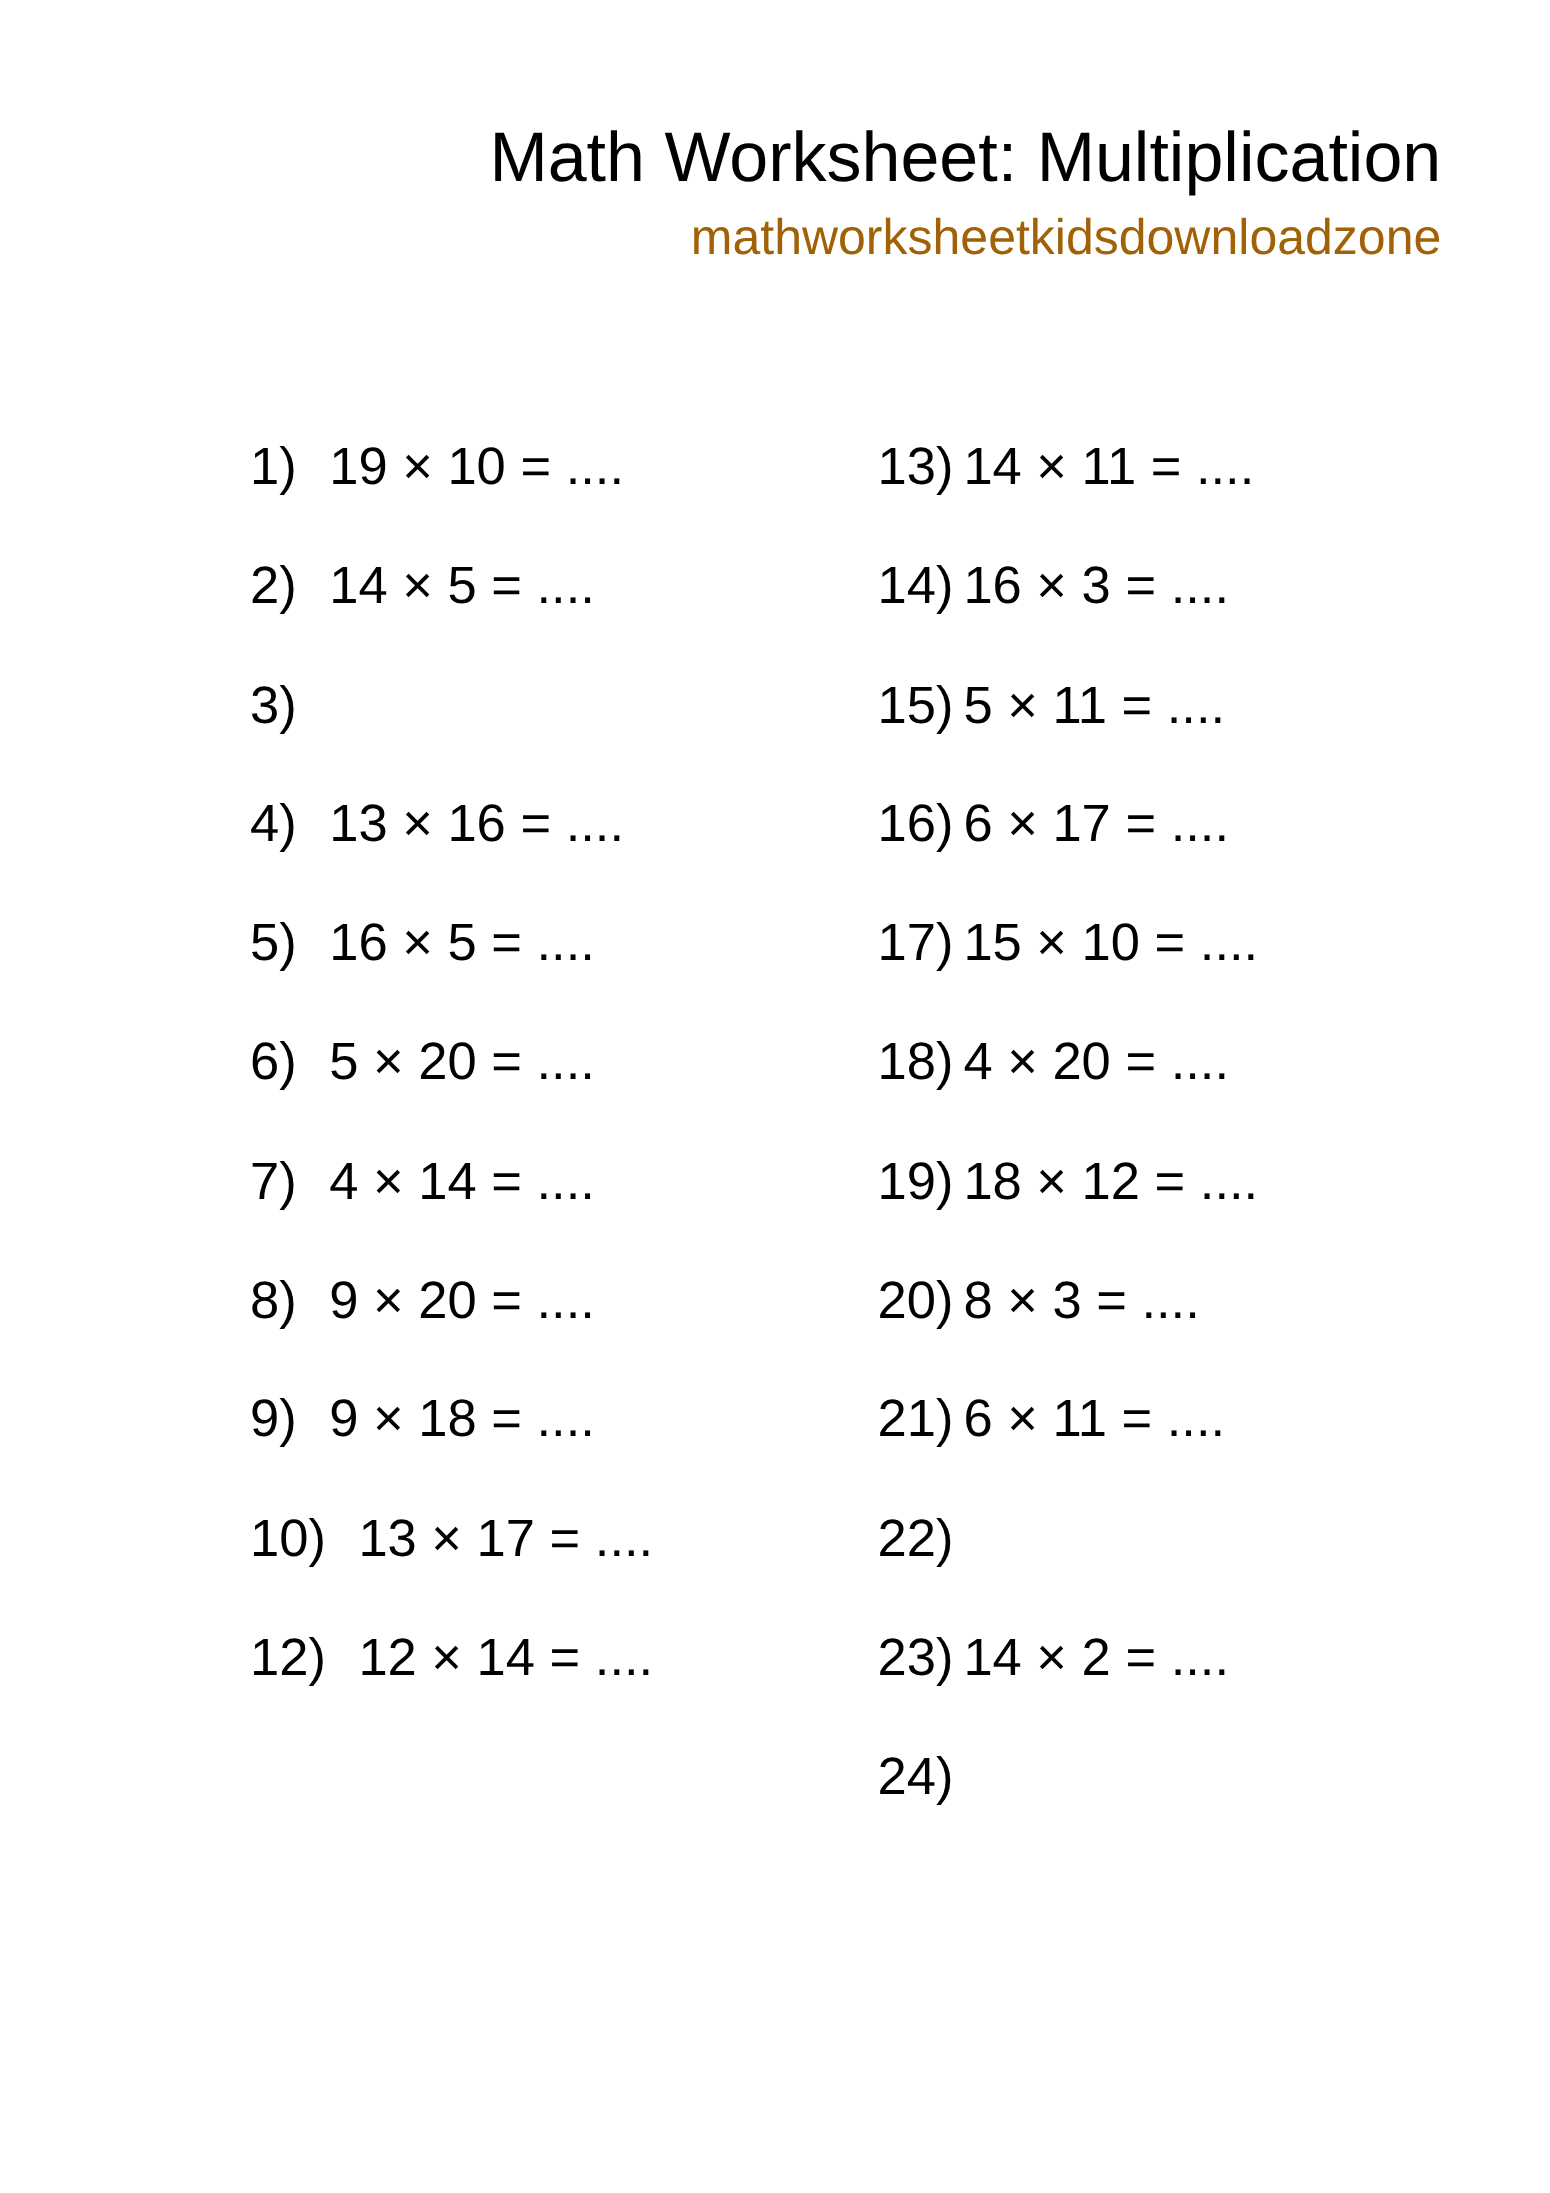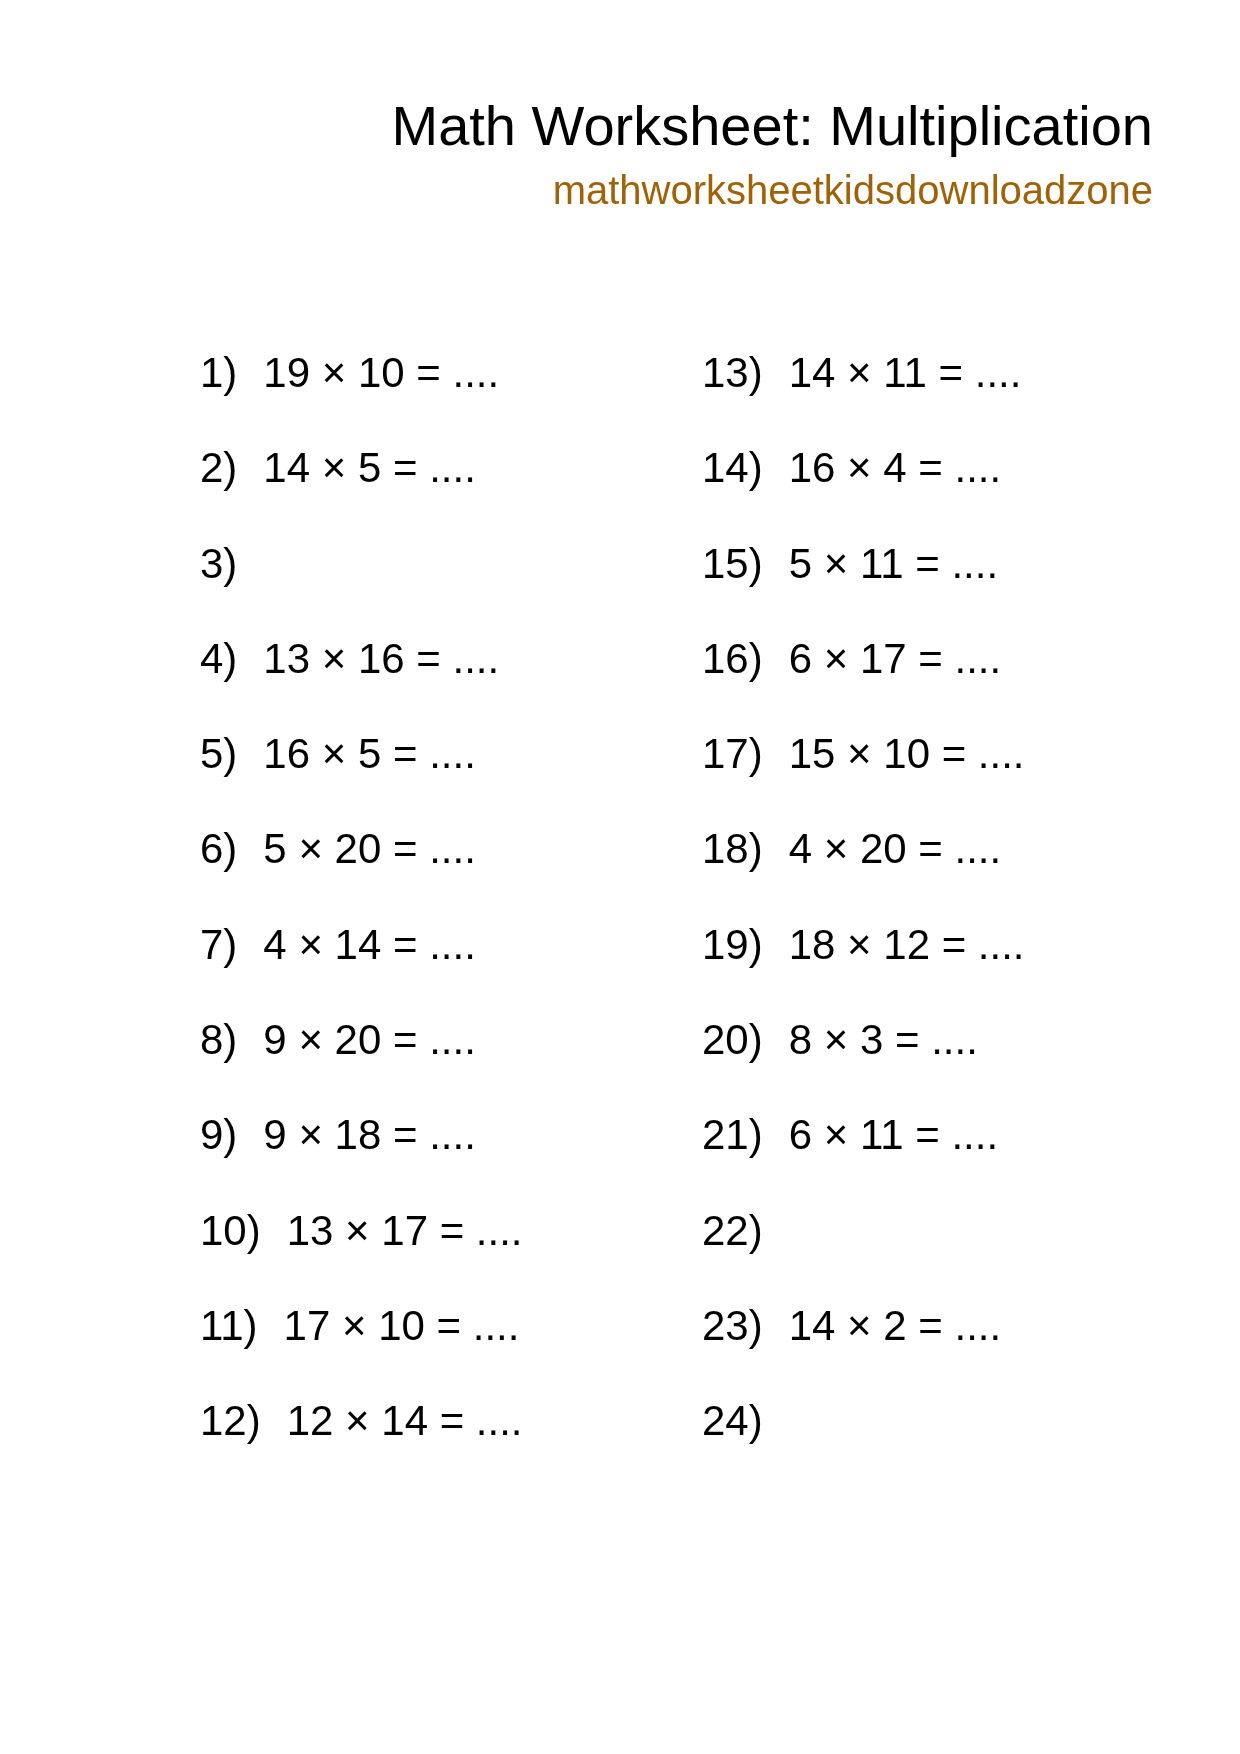--- a/index.html
+++ b/index.html
@@ -51,21 +51,21 @@
     .col-right { left: 702px; }
     .problem {
       height: 95.3px;
       font-size: 42px;
       line-height: 50px;
       white-space: nowrap;
       display: flex;
       align-items: flex-start;
     }
     .num { margin-right: 26px; }
-    .col-right .num { margin-right: 26px; }
+    .col-right .num { margin-right: 8px; }
     .expr { }
   </style>
 </head>
 <body>
 
 <div class="page">
   <div class="header">
     <h1 class="title">Math Worksheet: Multiplication</h1>
     <div class="subtitle">mathworksheetkidsdownloadzone</div>
   </div>
@@ -104,37 +104,33 @@
       </div>
     <div class="problem">
         <span class="num">9)</span>
         <span class="expr">9 × 18 = ....</span>
       </div>
     <div class="problem">
         <span class="num">10)</span>
         <span class="expr">13 × 17 = ....</span>
       </div>
     <div class="problem">
-        <span class="num">11)</span>
-        <span class="expr">17 × 10 = ....</span>
-      </div>
-    <div class="problem">
         <span class="num">12)</span>
         <span class="expr">12 × 14 = ....</span>
       </div>
   </div>
 
   <div class="column col-right">
     <div class="problem">
         <span class="num">13)</span>
         <span class="expr">14 × 11 = ....</span>
       </div>
     <div class="problem">
         <span class="num">14)</span>
-        <span class="expr">16 × 4 = ....</span>
+        <span class="expr">16 × 3 = ....</span>
       </div>
     <div class="problem">
         <span class="num">15)</span>
         <span class="expr">5 × 11 = ....</span>
       </div>
     <div class="problem">
         <span class="num">16)</span>
         <span class="expr">6 × 17 = ....</span>
       </div>
     <div class="problem">

